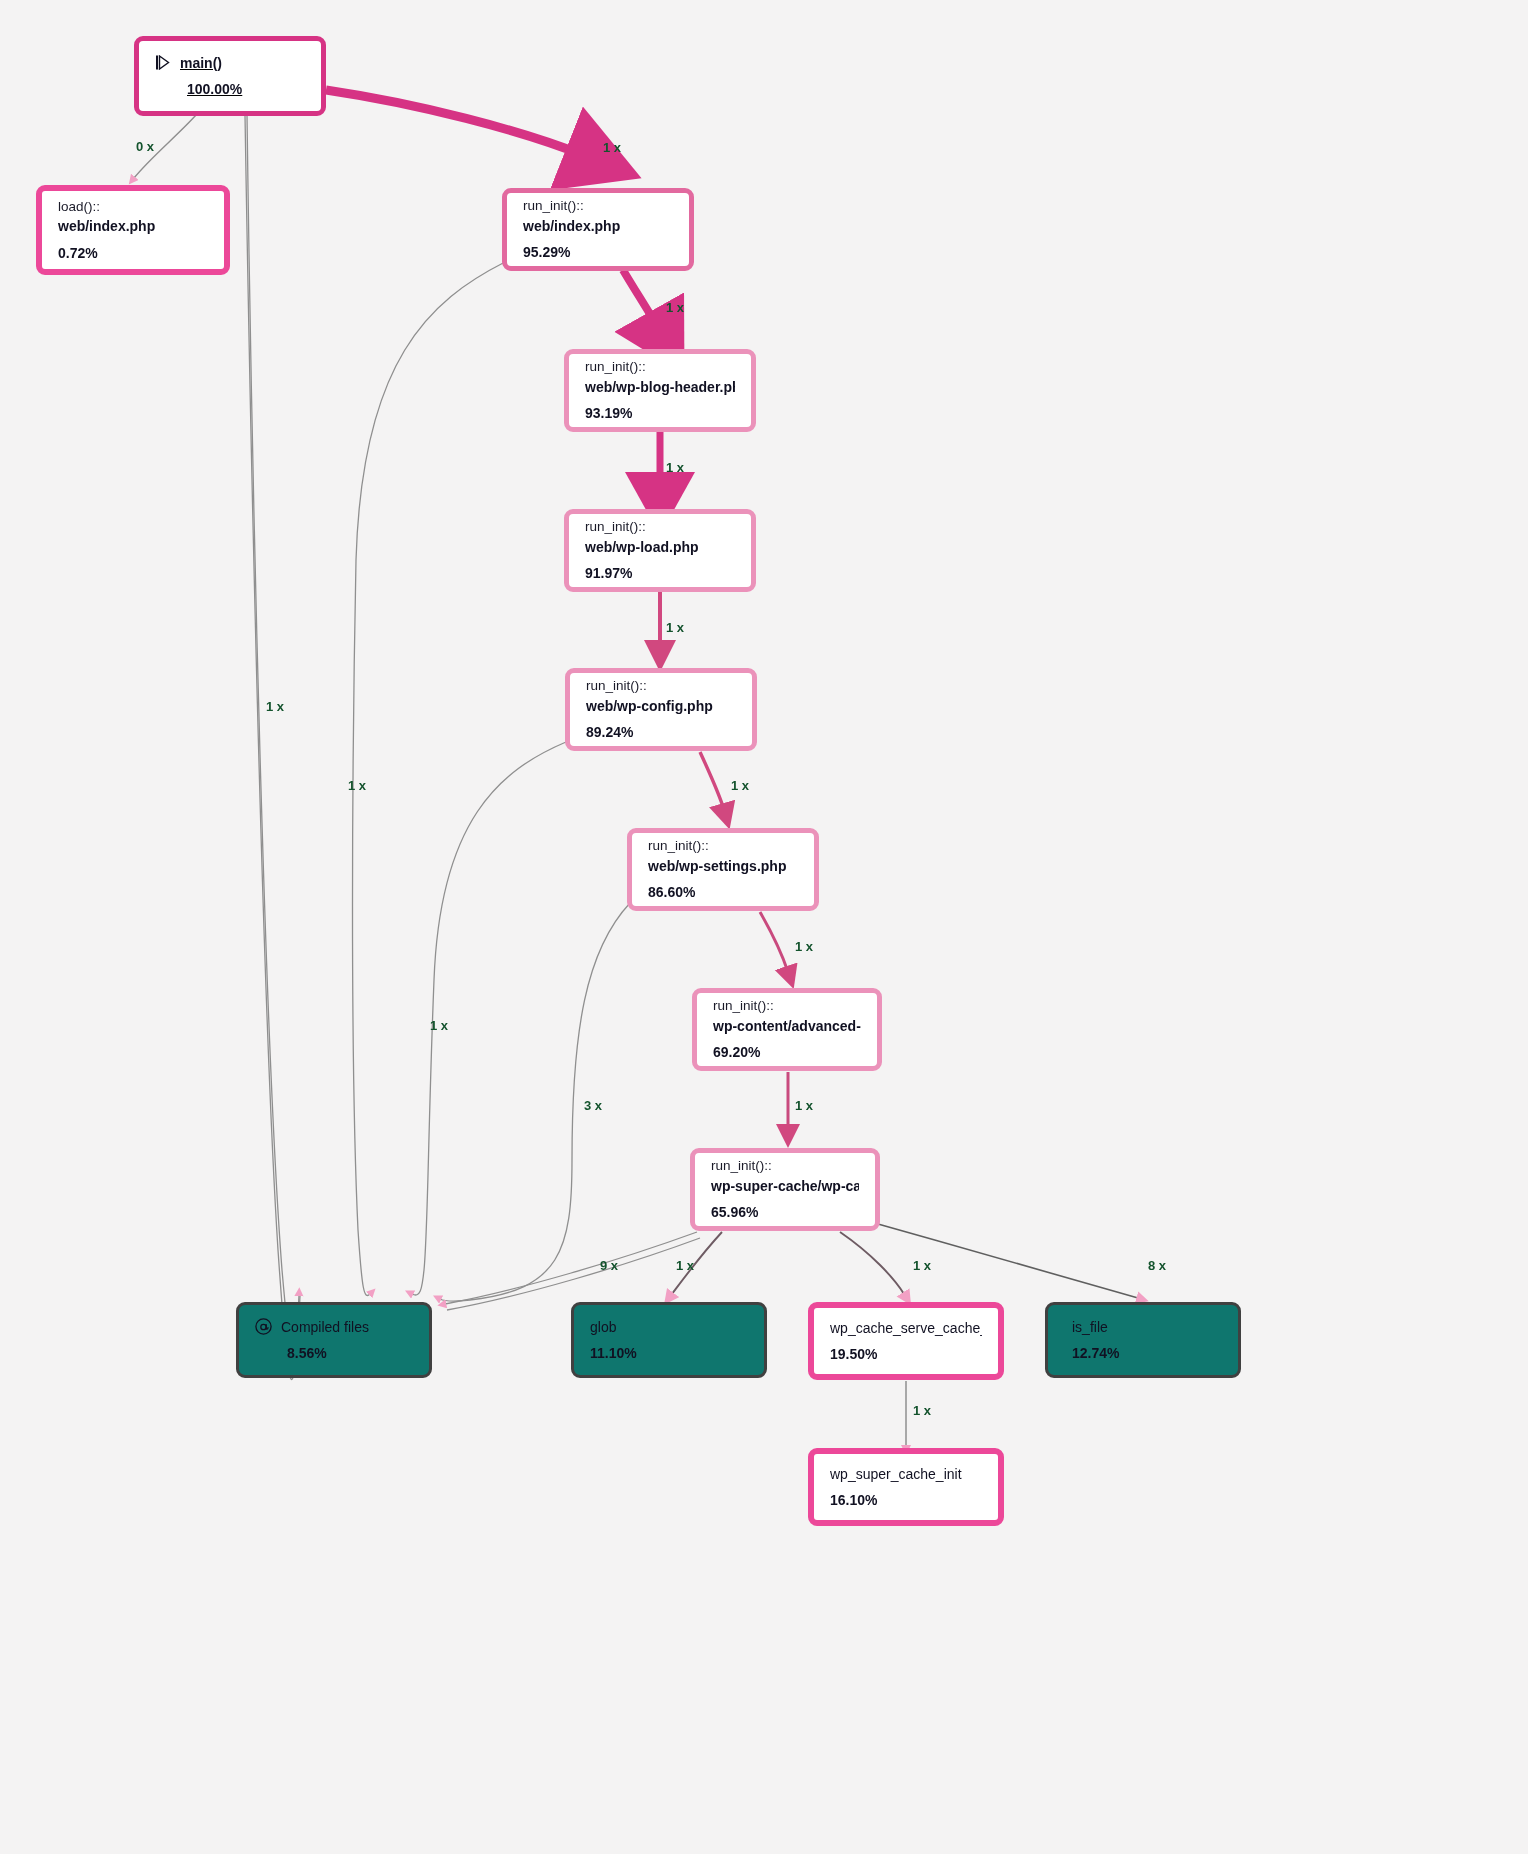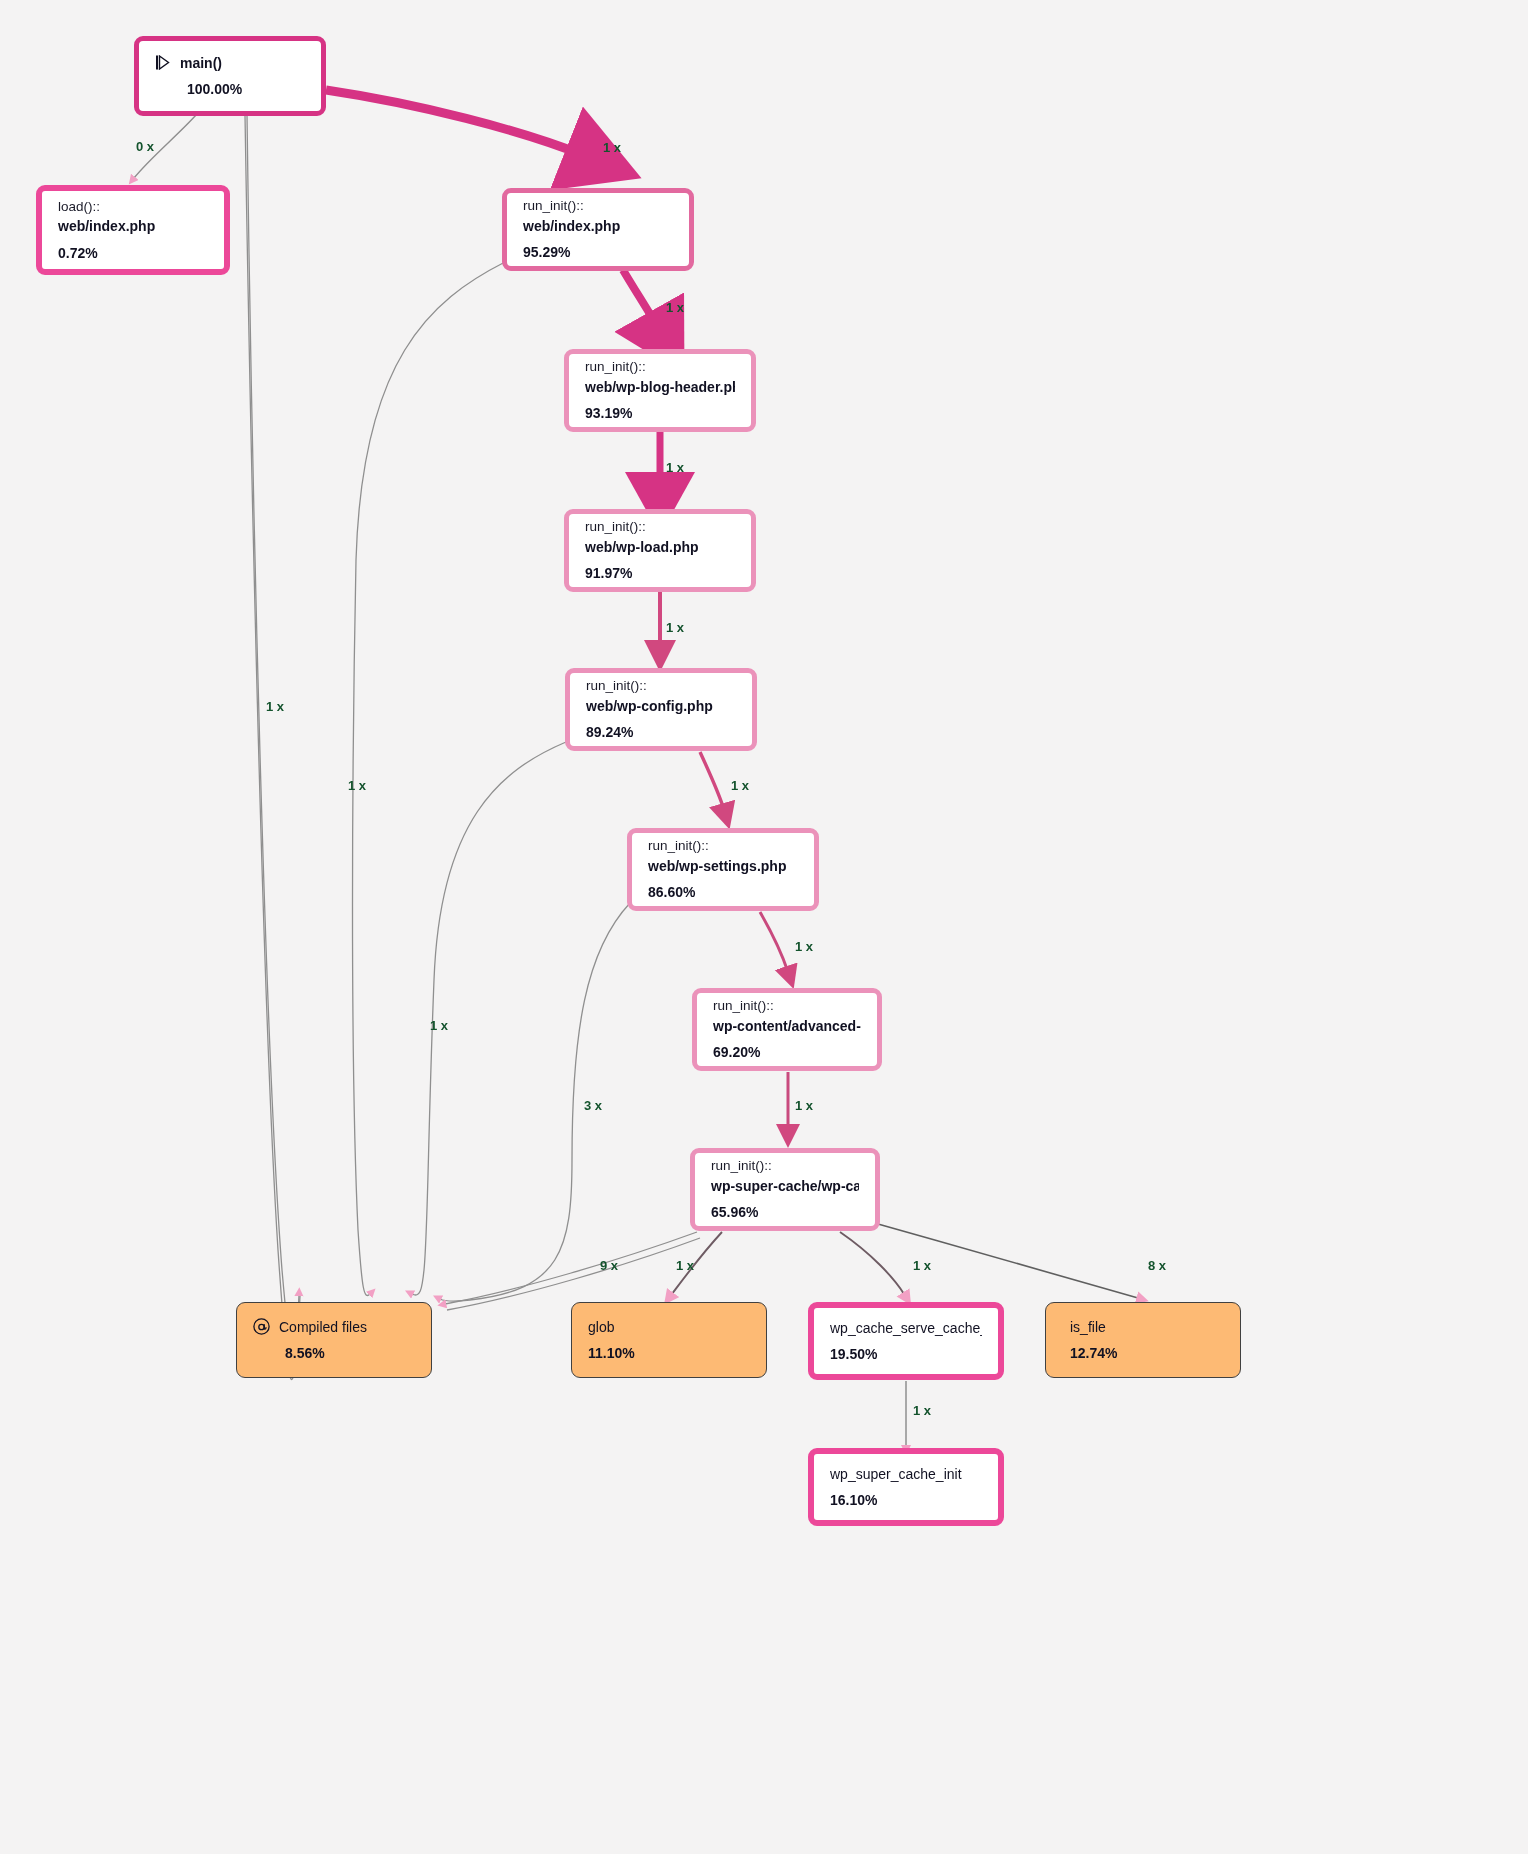--- a/index.html
+++ b/index.html
@@ -80,21 +80,21 @@
     flex: 0 0 auto;
     position: relative;
   }
   .pct-indent { margin-left: 32px; }
 
   
   .n-root      { border: 5px solid #d63384; }
   .n-strong    { border: 5px solid #e2699f; }
   .n-mid       { border: 5px solid #eb92ba; }
   .n-light     { border: 6px solid #ec4899; }
-  .n-fill      { border: 1px solid #404040; background: #fdba74; }
+  .n-fill      { border: 3px solid #404040; background: #0f766e; }
 
   .edge-label {
     position: absolute;
     font-size: 13px;
     font-weight: bold;
     color: #14532d;
     white-space: nowrap;
   }
 </style>
 </head>
@@ -151,21 +151,21 @@
 
     <path d="M722,1232 C700,1256 684,1278 672,1294" fill="none" stroke="#6e5b63" stroke-width="1.9" marker-end="url(#ah-pale)"></path>
 
     <path d="M840,1232 C872,1254 894,1278 904,1294" fill="none" stroke="#6e5b63" stroke-width="1.9" marker-end="url(#ah-pale)"></path>
 
     <path d="M878,1224 C970,1250 1070,1278 1138,1298" fill="none" stroke="#5f5f5f" stroke-width="1.6" marker-end="url(#ah-pale)"></path>
 
     <path d="M906,1381 L906,1446" fill="none" stroke="#8f8f8f" stroke-width="1.5" marker-end="url(#ah-light)"></path>
   </svg>
 
-  <div class="node n-root" style="left:134px; top:36px; width:192px; height:80px;">
+  <div class="node n-root" style="left:134px; top:36px; width:192px; height:80px;text-decoration:underline;">
     <div class="titlerow">
       <span class="icon-entry">
         <svg width="16" height="15" viewBox="0 0 16 15">
           <rect x="1" y="0.5" width="2" height="14" fill="#111122"></rect>
           <path d="M4.5,1 L13.5,7.5 L4.5,14 Z" fill="none" stroke="#111122" stroke-width="1.4"></path>
         </svg>
       </span>
       <span class="fname">main()</span>
     </div>
     <div class="pct pct-indent">100.00%</div>

